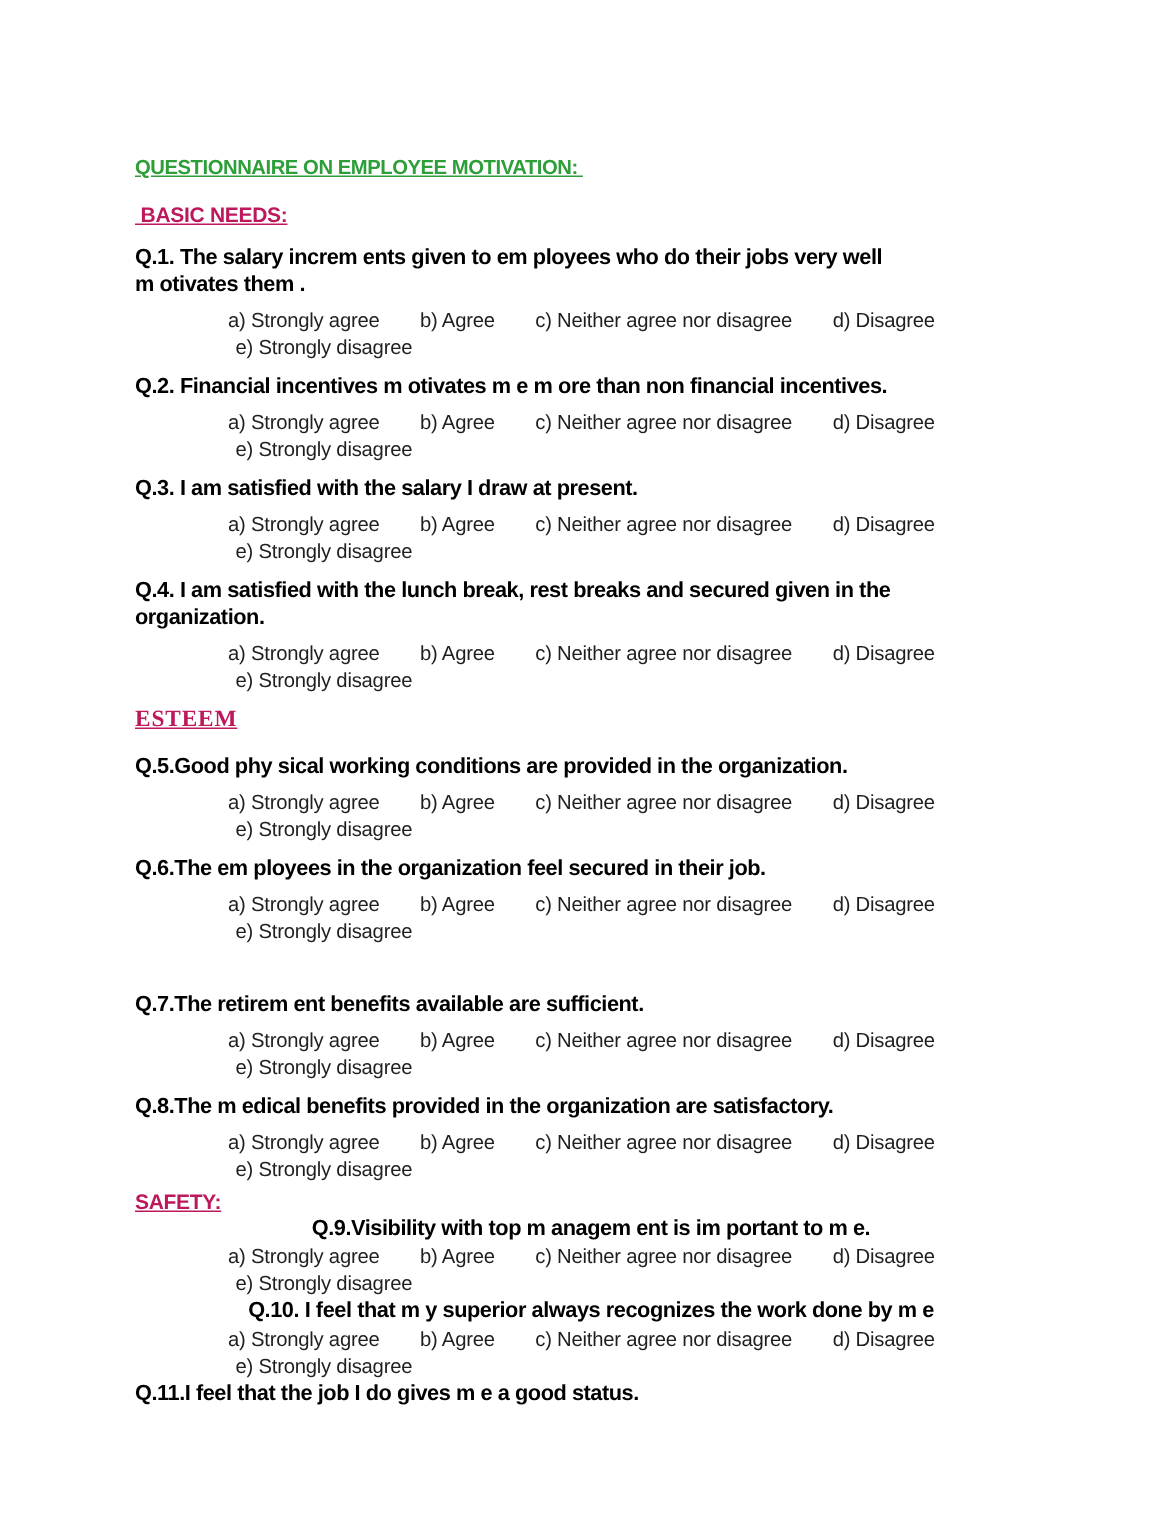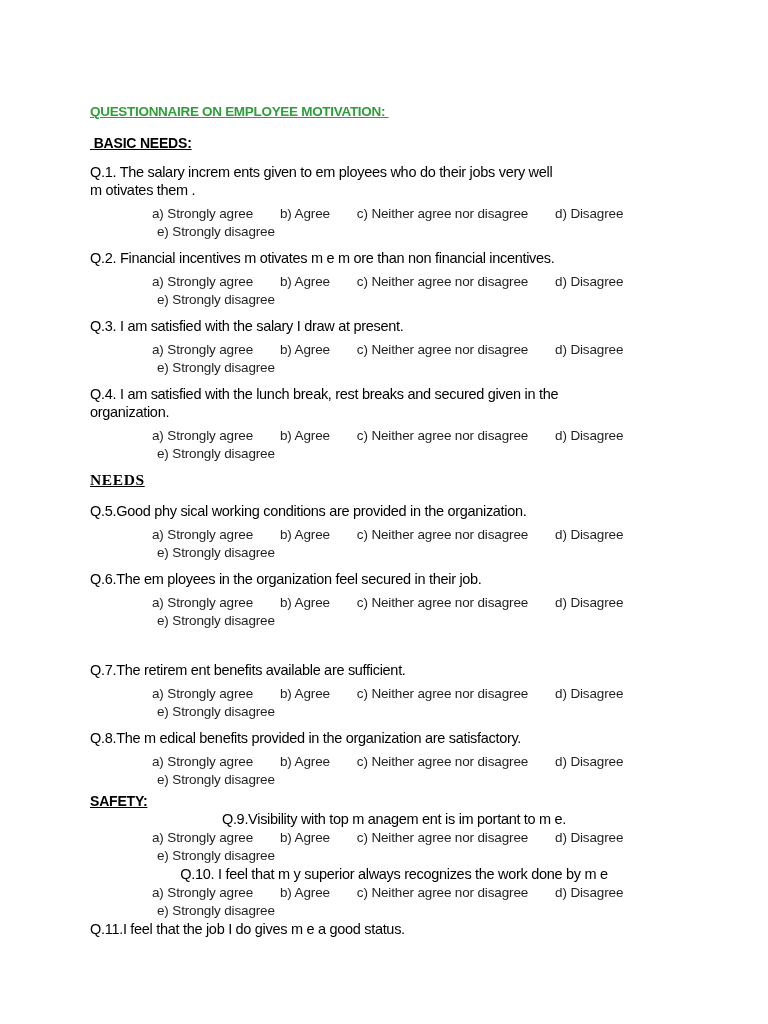--- a/index.html
+++ b/index.html
@@ -28,42 +28,42 @@
     font-weight: bold;
     letter-spacing: -0.3px;
     text-decoration: underline;
     margin: 0 0 13px 0;
     white-space: pre;
     line-height: 18px;
   }
   h2.heading {
     font-size: 14px;
     font-weight: bold;
-    color: #000000;
+    color: #be185d;
     text-decoration: underline;
     margin: 0 0 11px 0;
     white-space: pre;
     line-height: 18px;
     letter-spacing: -0.2px;
   }
   #safety {
     font-family: "Liberation Serif", serif;
     font-size: 15.5px;
     letter-spacing: 0.6px;
     margin-bottom: 13px;
   }
   #esteem {
     margin-bottom: 1px;
     line-height: 16px;
   }
 
   section.question { margin-bottom: 8px; }
   .q-text {
     font-size: 14.5px;
-    font-weight: normal;
+    font-weight: bold;
     line-height: 18px;
     letter-spacing: -0.3px;
     margin: 0 0 6px 0;
     white-space: pre-wrap;
     color: #000;
   }
   .opts {
     margin-left: 62px;
     font-size: 13.5px;
     line-height: 18px;
@@ -135,21 +135,21 @@
         <div class="opts">
           <div class="opts-row">
             <span class="opt">a) Strongly agree</span>
             <span class="opt">b) Agree</span>
             <span class="opt">c) Neither agree nor disagree</span>
             <span class="opt">d) Disagree</span>
           </div>
           <div class="opt-e">e) Strongly disagree</div>
         </div>
       </section>
-      <h2 class="block heading" id="safety">NEEDS</h2>
+      <h2 class="block heading" id="safety">ESTEEM</h2>
       <section class="block question" id="q5">
         <p class="q-text">Q.5.Good phy sical working conditions are provided in the organization.</p>
         <div class="opts">
           <div class="opts-row">
             <span class="opt">a) Strongly agree</span>
             <span class="opt">b) Agree</span>
             <span class="opt">c) Neither agree nor disagree</span>
             <span class="opt">d) Disagree</span>
           </div>
           <div class="opt-e">e) Strongly disagree</div>

